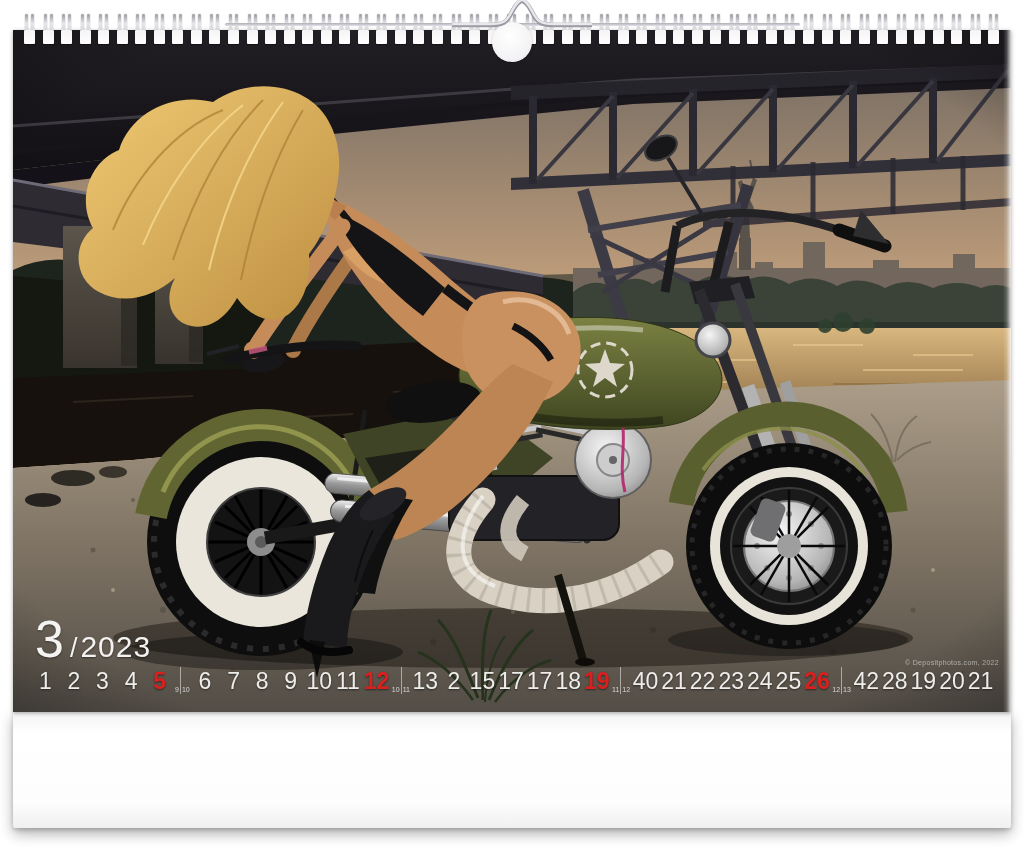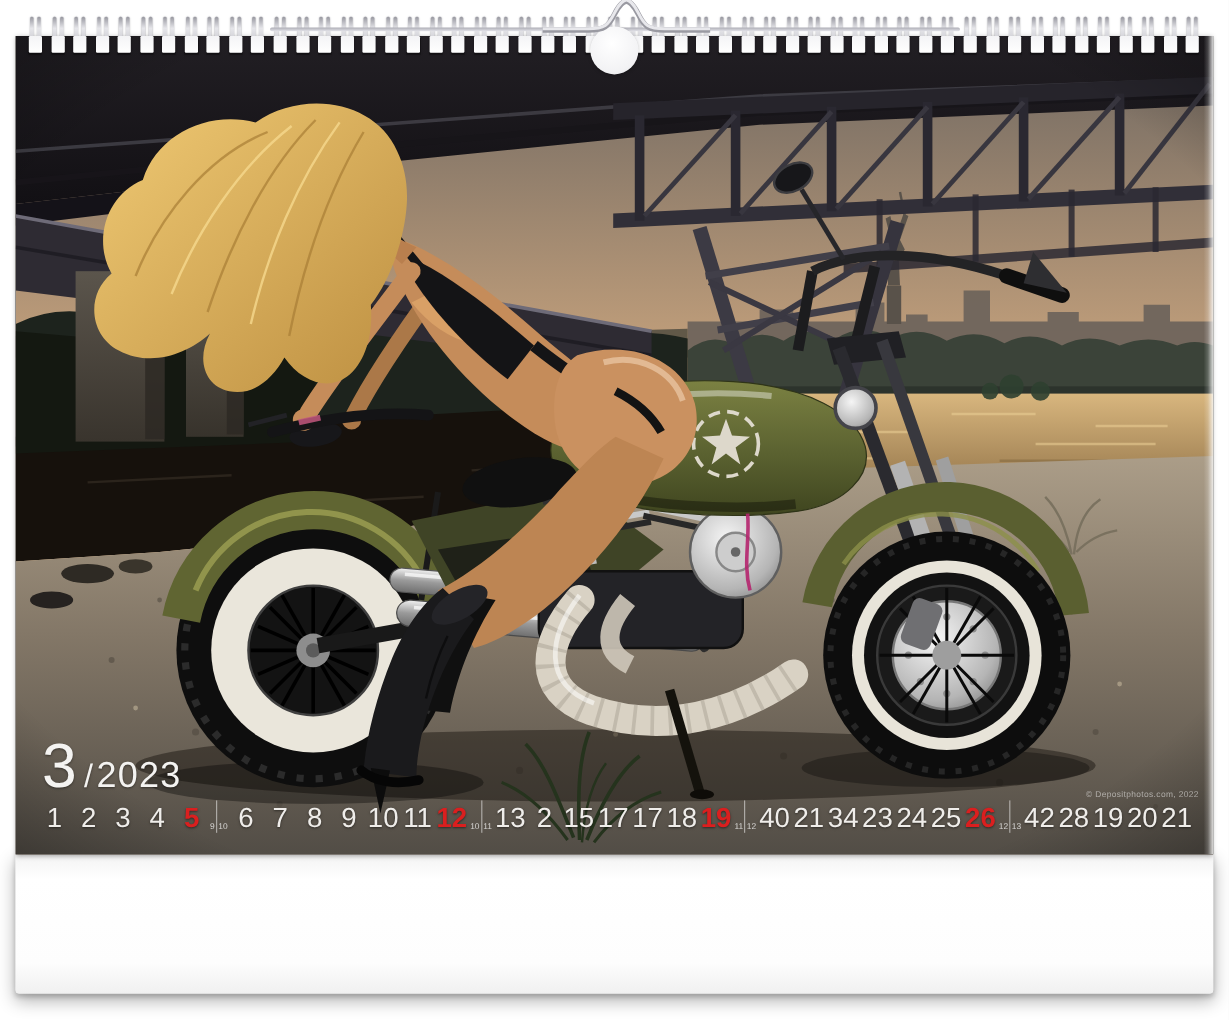--- a/index.html
+++ b/index.html
@@ -753,21 +753,21 @@
         <span class="date">17</span>
         <span class="date">18</span>
         <span class="date sun">19</span>
         <span class="wsep">
           <em>11</em>
           <i></i>
           <em>12</em>
         </span>
         <span class="date">40</span>
         <span class="date">21</span>
-        <span class="date">34</span>
+        <span class="date">22</span>
         <span class="date">23</span>
         <span class="date">24</span>
         <span class="date">25</span>
         <span class="date sun">26</span>
         <span class="wsep">
           <em>12</em>
           <i></i>
           <em>13</em>
         </span>
         <span class="date">42</span>

